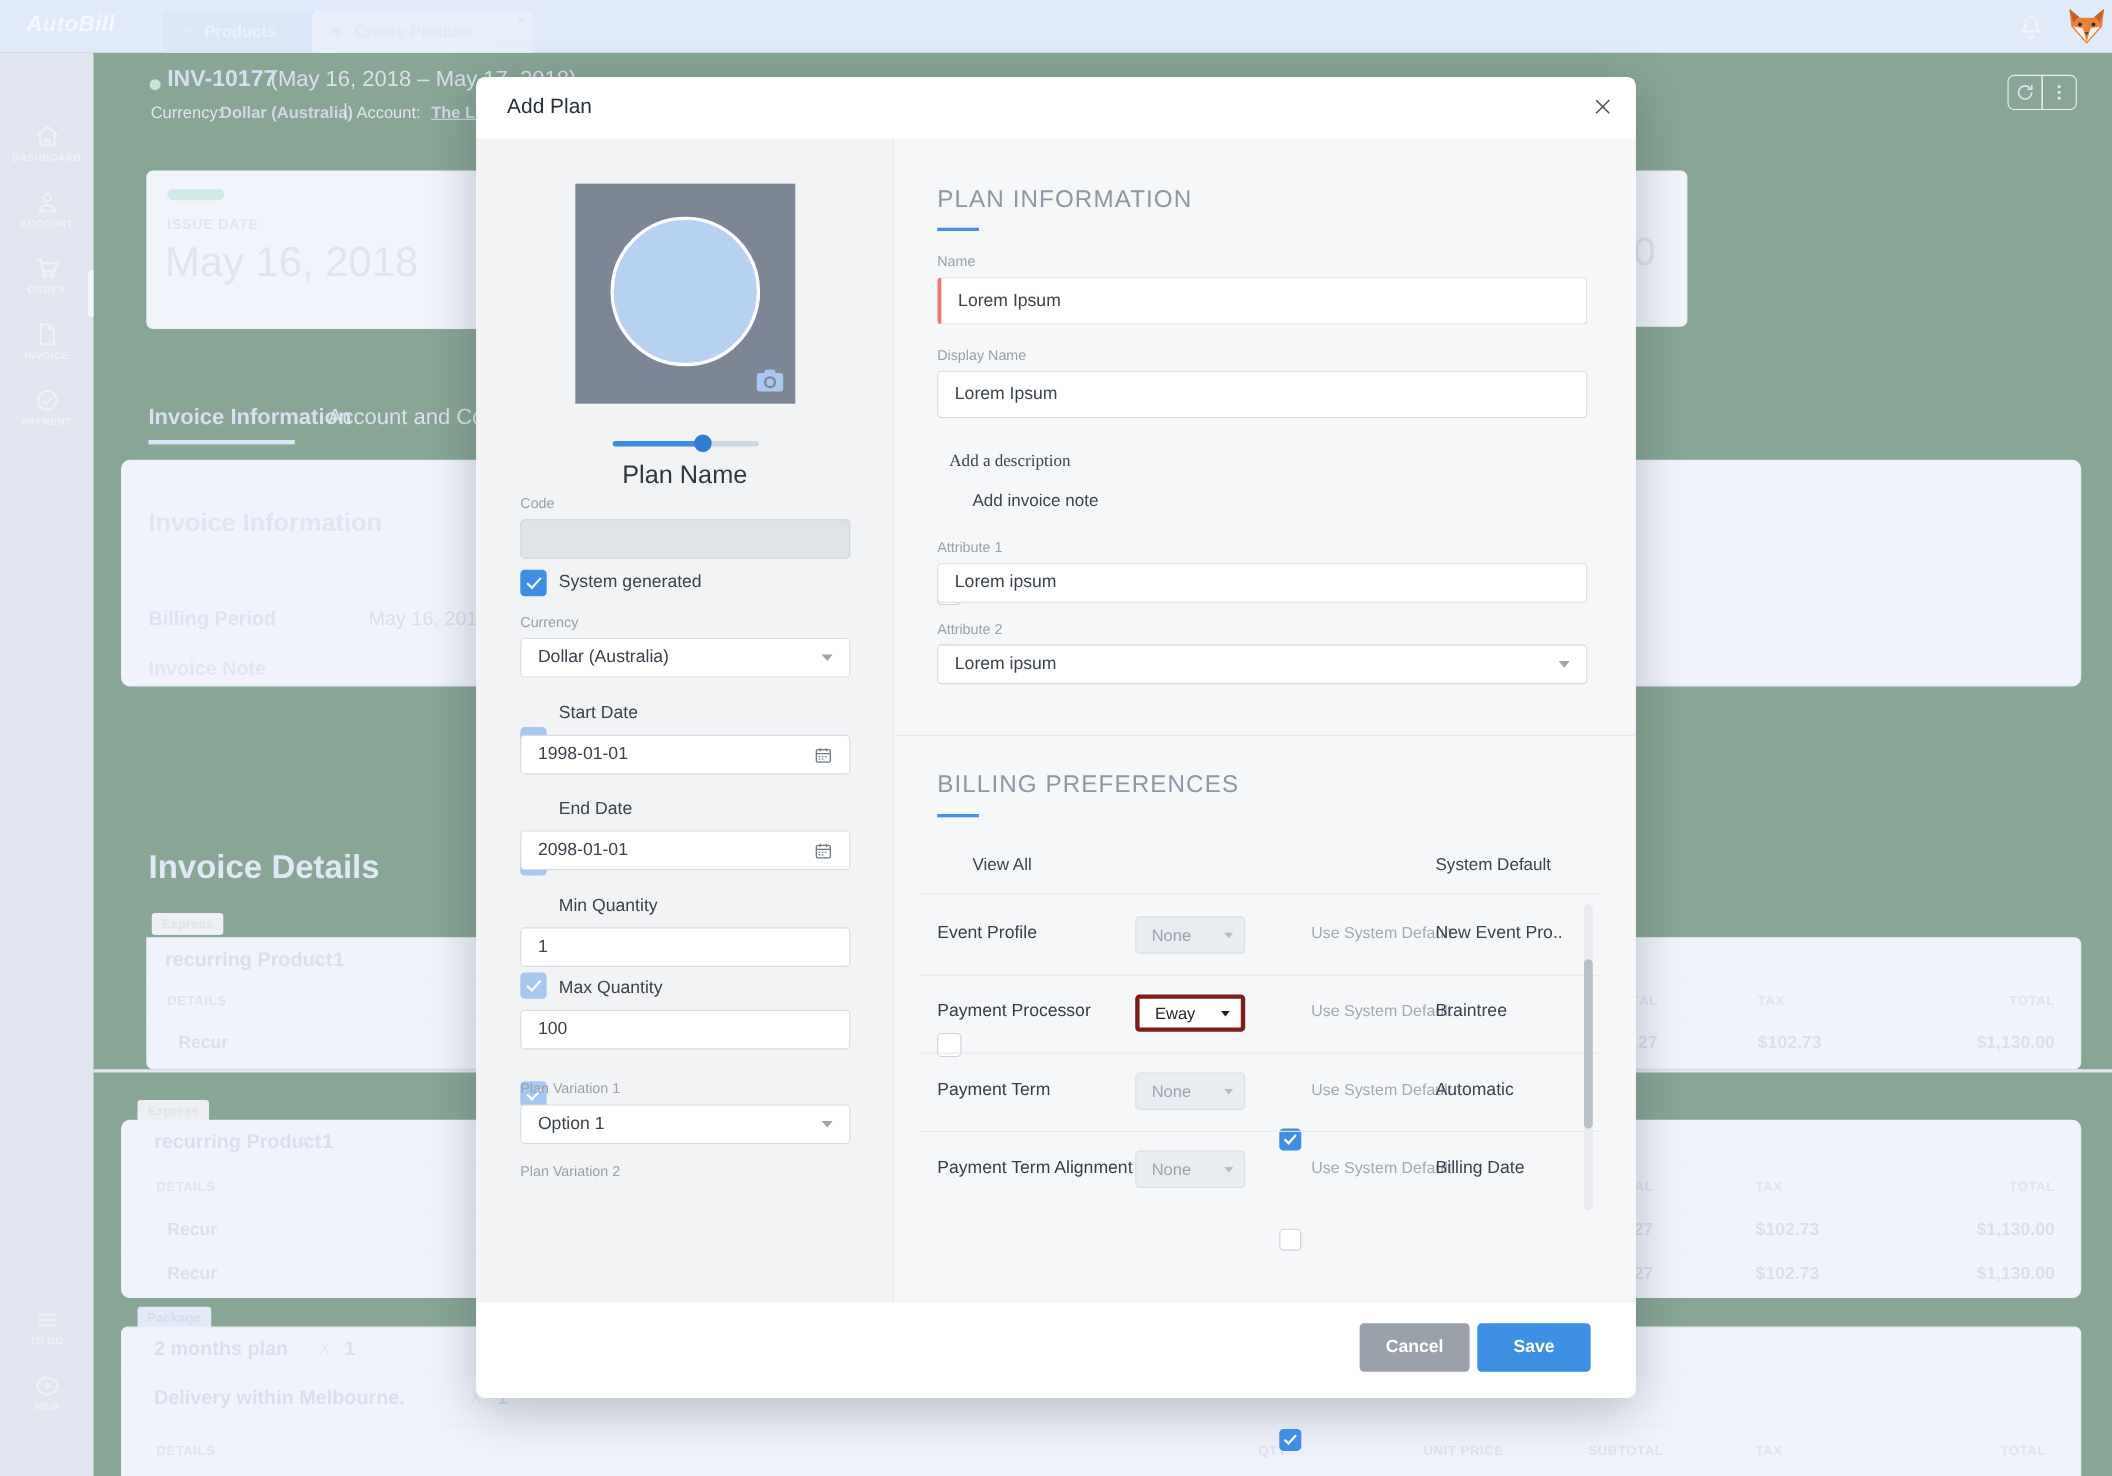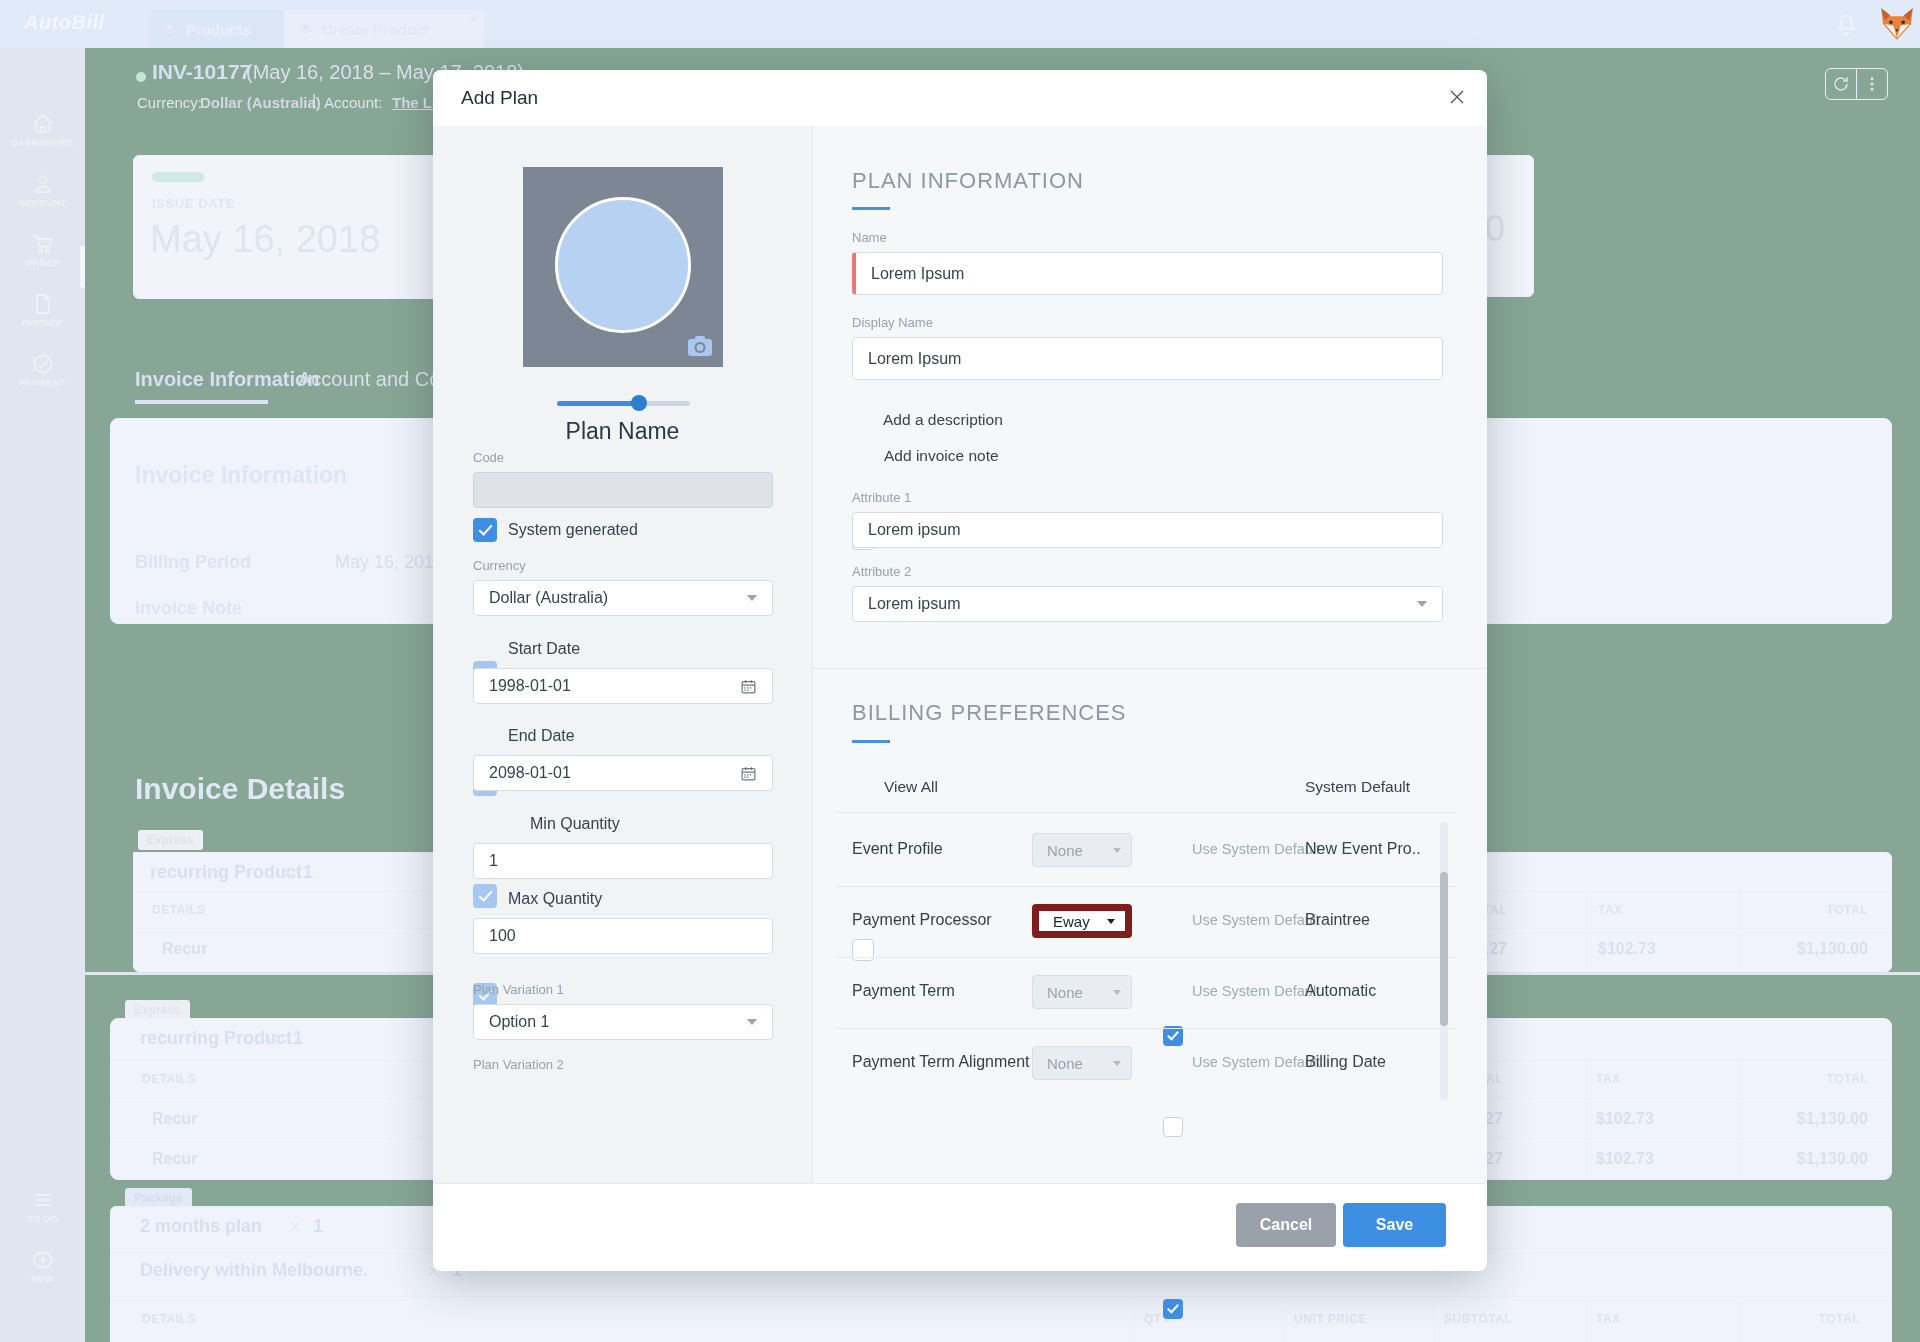--- a/index.html
+++ b/index.html
@@ -43,21 +43,21 @@
   .cb.sm{width:20px;height:20px;} .cb.sm.ck::after{left:7px;top:3px;width:4px;height:9px;}
   .cklbl{font-size:16px;color:#39424d;}
   .tri{width:0;height:0;border-left:5px solid transparent;border-right:5px solid transparent;border-top:6px solid #9aa3af;}
   .tri.sm{border-left-width:4px;border-right-width:4px;border-top-width:5px;border-top-color:#b4bbc4;}
   .tri.dark{border-top-color:#1c242c;}
   .sec-h{font-size:22px;color:#8e97a4;letter-spacing:1px;}
   .sec-u{width:38px;height:3px;background:#4a90e2;}
   .row-lbl{font-size:16px;color:#343d48;}
   .row-select{width:100px;height:34px;border-radius:4px;display:flex;align-items:center;justify-content:space-between;padding:0 10px 0 14px;font-size:15px;box-sizing:border-box;}
   .row-select.dis{background:#e9ecf0;border:1px solid #dadee3;color:#9ba3ad;}
-  .row-select.en{background:#fff;border:7px solid #7f1d1d;color:#20282f;}
+  .row-select.en{background:#fff;border:4px solid #7f1d1d;color:#20282f;}
   .usd-lbl{font-size:14.5px;color:#a2aab4;}
   .sd-val{font-size:16px;color:#39424d;}
   .m-div{background:#e7e9ed;height:1px;}
   .btn{height:44px;border-radius:4px;color:#fff;font-size:16px;font-weight:bold;display:flex;align-items:center;justify-content:center;cursor:pointer;}
   .btn.cancel{background:#9aa1ab;} .btn.save{background:#3d8fe4;}
   .avatar-box{background:#7d8695;}
   .avatar-circle{border-radius:50%;background:#b7d1f3;border:3px solid #fff;}
   .slider-track{height:5px;border-radius:3px;background:#ccd7e4;}
   .slider-fill{height:5px;border-radius:3px;background:#3f8de2;}
   .slider-thumb{width:16px;height:16px;border-radius:50%;background:#2e7dd1;}
@@ -338,21 +338,21 @@
       <span>
           <svg width="17" height="17" viewBox="0 0 24 24" fill="none" stroke="#6e7884" stroke-width="1.7">
             <rect x="3" y="5" width="18" height="16" rx="2"></rect>
             <path d="M3 10h18M8 3v4M16 3v4"></path>
             <path d="M6 14h2M10 14h2M14 14h2M6 17h2M10 17h2"></path>
           </svg>
         </span>
     </div>
 
     <div class="abs cb ck lblue" style="left:40px;top:742px;"></div>
-    <div class="abs cklbl" style="left:75px;top:745px;margin-left:22px;">Min Quantity</div>
+    <div class="abs cklbl" style="left:75px;top:745px;">Min Quantity</div>
     <div class="abs fld" style="left:40px;top:773px;width:300px;">
         <span>1</span>
       </div>
 
     <div class="abs cb ck lblue" style="left:40px;top:817px;"></div>
     <div class="abs cklbl" style="left:75px;top:820px;">Max Quantity</div>
     <div class="abs fld" style="left:40px;top:848px;width:300px;">
         <span>100</span>
       </div>
 
@@ -370,21 +370,21 @@
     <div class="abs fld" style="left:419px;top:182px;width:591px;height:43px;border-left:4px solid #ea7a74;">
         <span>Lorem Ipsum</span>
       </div>
 
     <div class="abs lbl" style="left:419px;top:245px;">Display Name</div>
     <div class="abs fld" style="left:419px;top:267px;width:591px;height:43px;">
         <span>Lorem Ipsum</span>
       </div>
 
     <div class="abs cb" style="left:419px;top:338px;width:22px;height:22px;"></div>
-    <div class="abs" style="left:450px;top:341px;font-size:15.5px;color:#3a434e;">Add a description</div>
+    <div class="abs" style="left:430px;top:341px;font-size:15.5px;color:#3a434e;font-family:Liberation Serif, serif;">Add a description</div>
     <div class="abs cb" style="left:419px;top:374px;width:22px;height:22px;"></div>
     <div class="abs" style="left:451px;top:377px;font-size:15.5px;color:#3a434e;">Add invoice note</div>
 
     <div class="abs lbl" style="left:419px;top:420px;">Attribute 1</div>
     <div class="abs fld" style="left:419px;top:442px;width:591px;">
         <span>Lorem ipsum</span>
       </div>
 
     <div class="abs lbl" style="left:419px;top:494px;">Attribute 2</div>
     <div class="abs fld" style="left:419px;top:516px;width:591px;">

